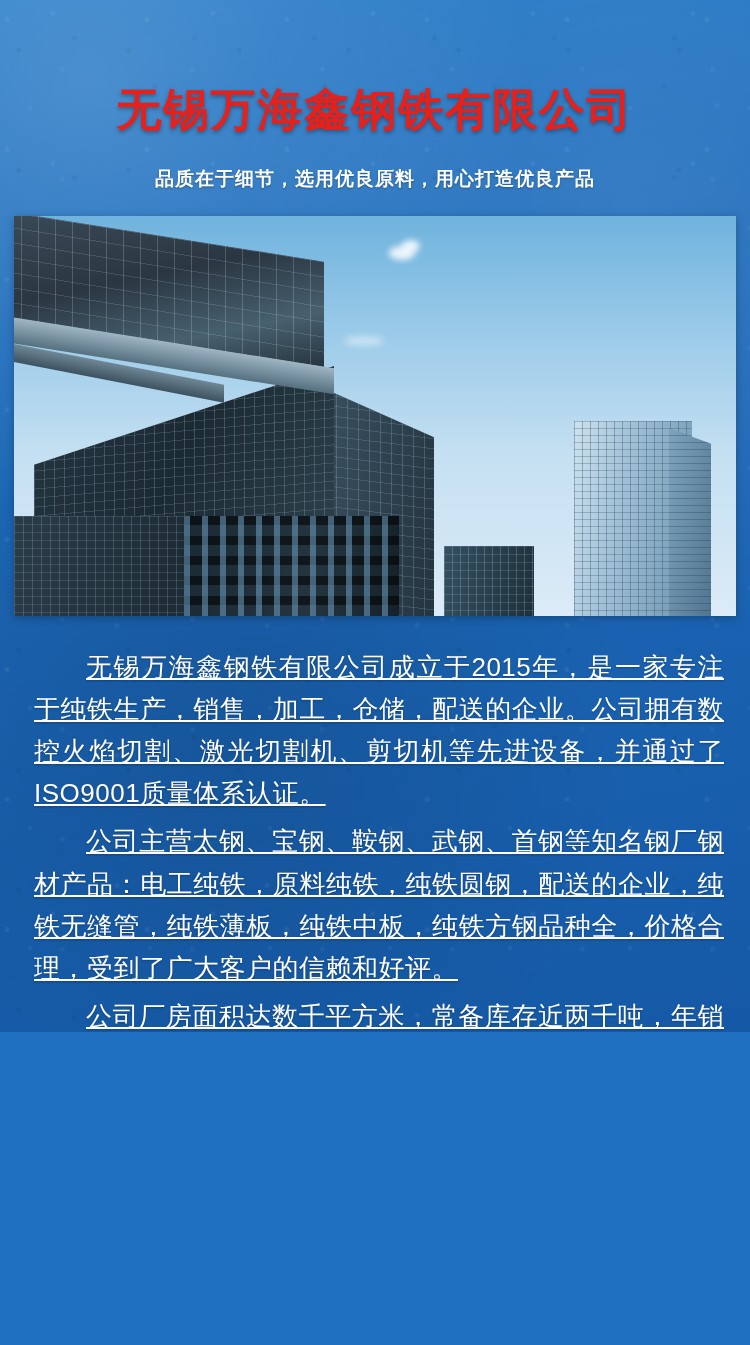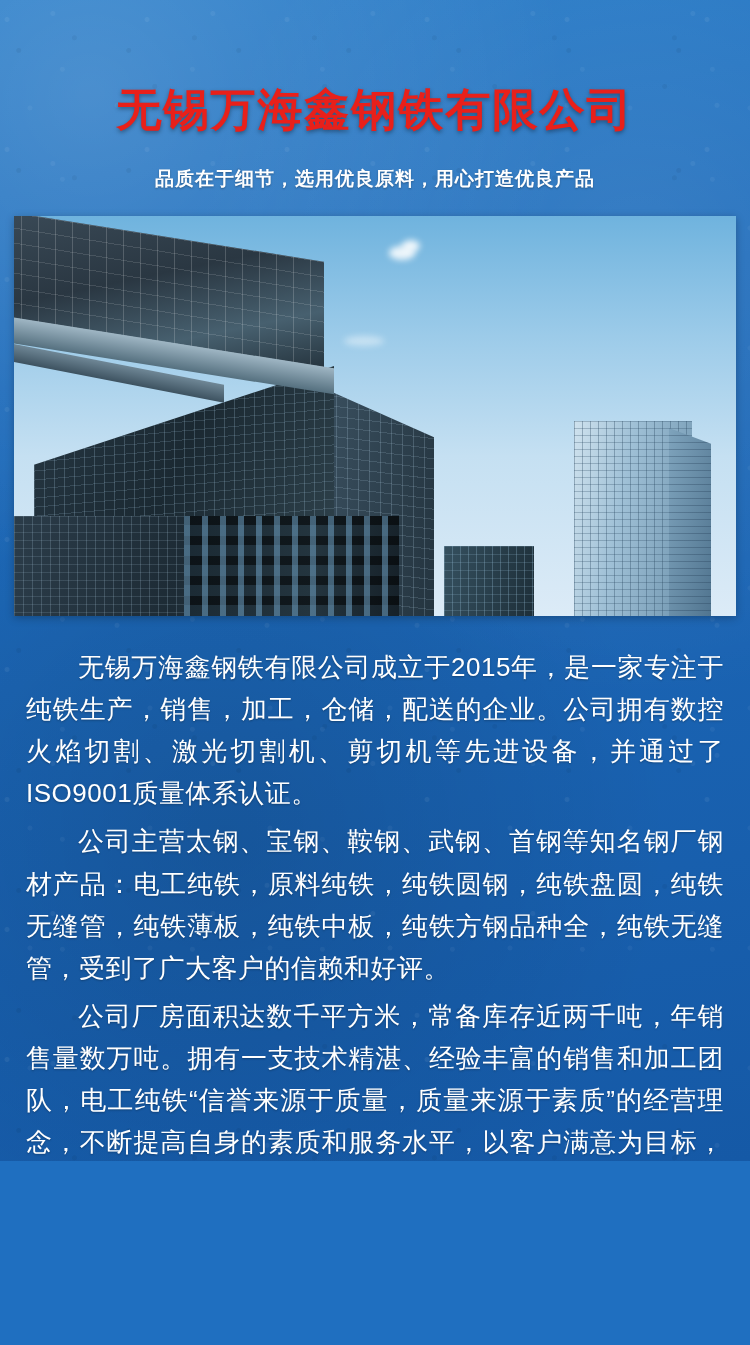--- a/index.html
+++ b/index.html
@@ -10,21 +10,21 @@
     width: 750px;
     height: 1345px;
     font-family: "Liberation Sans", sans-serif;
     background: #1f6fc0;
     overflow: hidden;
   }
 
   .page {
     position: relative;
     width: 750px;
-    height: 1161px;
+    height: 1032px;
     background:
       radial-gradient(circle at 12% 8%, rgba(255,255,255,0.16) 0%, rgba(255,255,255,0) 38%),
       radial-gradient(circle at 85% 22%, rgba(255,255,255,0.10) 0%, rgba(255,255,255,0) 40%),
       radial-gradient(circle at 30% 72%, rgba(0,0,0,0.12) 0%, rgba(0,0,0,0) 45%),
       linear-gradient(170deg, #2b7ec9 0%, #1f6cbb 30%, #1a63b2 60%, #1559a6 100%);
     overflow: hidden;
   }
   
   .page::before {
     content: "";
@@ -220,23 +220,24 @@
   .body-text {
     position: relative;
     margin: 30px 26px 0 26px;
     color: #ffffff;
     font-size: 26px;
     line-height: 1.62;
     letter-spacing: 0.5px;
     text-shadow: 0 1px 2px rgba(0,0,0,0.28);
   }
   .body-text p {
-    margin: 0 0 6px 0;
+    margin: 0 0 6px 8px;
     text-indent: 2em;
     text-align: justify;
+    text-decoration: underline;
   }
 </style>
 </head>
 <body>
 
 <div class="page">
 
   <h1 class="header-title">无锡万海鑫钢铁有限公司</h1>
 
   <div class="header-sub">品质在于细节，选用优良原料，用心打造优良产品</div>
@@ -254,17 +255,17 @@
     <div class="bldg tower-angled"></div>
     <div class="bldg tower-main"></div>
     <div class="bldg block-low"></div>
     <div class="bldg slab2"></div>
     <div class="bldg roof-left"></div>
     <div class="bldg roof-left-edge"></div>
   </div>
 
   <div class="body-text">
     <p>无锡万海鑫钢铁有限公司成立于2015年，是一家专注于纯铁生产，销售，加工，仓储，配送的企业。公司拥有数控火焰切割、激光切割机、剪切机等先进设备，并通过了ISO9001质量体系认证。</p>
-    <p>公司主营太钢、宝钢、鞍钢、武钢、首钢等知名钢厂钢材产品：电工纯铁，原料纯铁，纯铁圆钢，纯铁盘圆，纯铁无缝管，纯铁薄板，纯铁中板，纯铁方钢品种全，纯铁无缝管，受到了广大客户的信赖和好评。</p>
+    <p>公司主营太钢、宝钢、鞍钢、武钢、首钢等知名钢厂钢材产品：电工纯铁，原料纯铁，纯铁圆钢，配送的企业，纯铁无缝管，纯铁薄板，纯铁中板，纯铁方钢品种全，价格合理，受到了广大客户的信赖和好评。</p>
     <p>公司厂房面积达数千平方米，常备库存近两千吨，年销售量数万吨。拥有一支技术精湛、经验丰富的销售和加工团队，电工纯铁“信誉来源于质量，质量来源于素质”的经营理念，不断提高自身的素质和服务水平，以客户满意为目标，为客户提供最高品质、高效率、高精度产品和切割加工服务。</p>
   </div>
 
 </div>
 
 </body></html>

